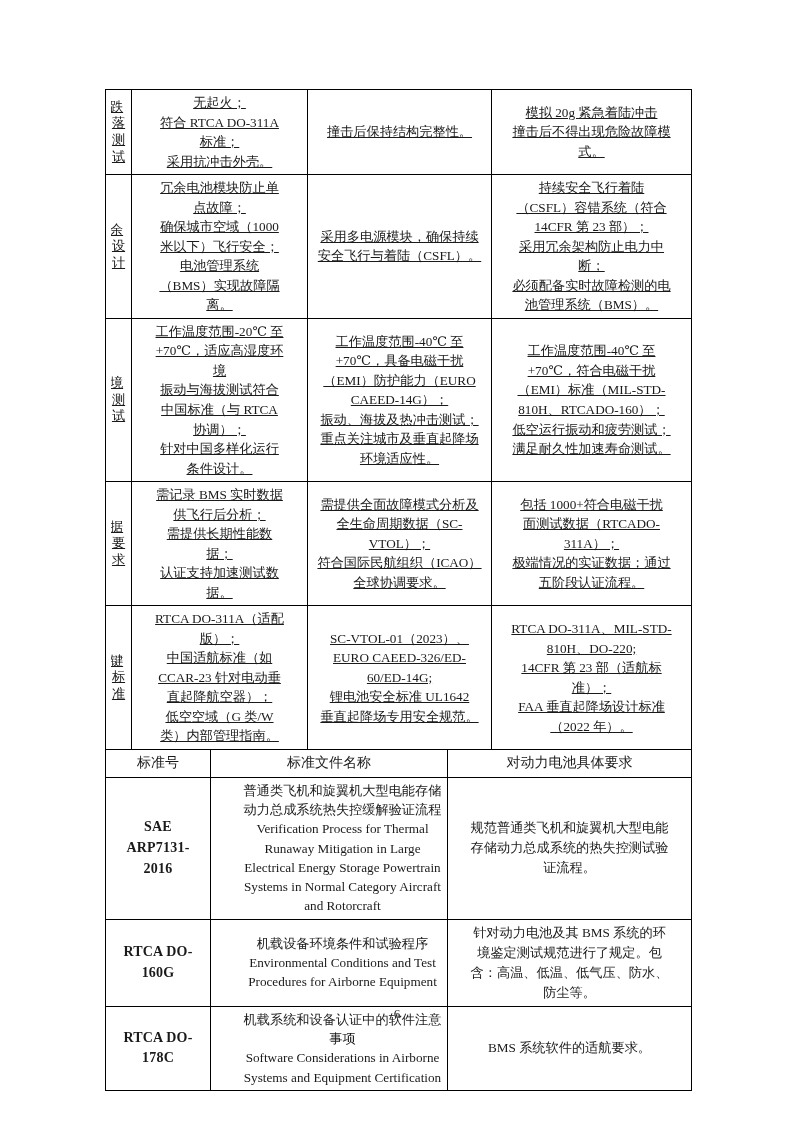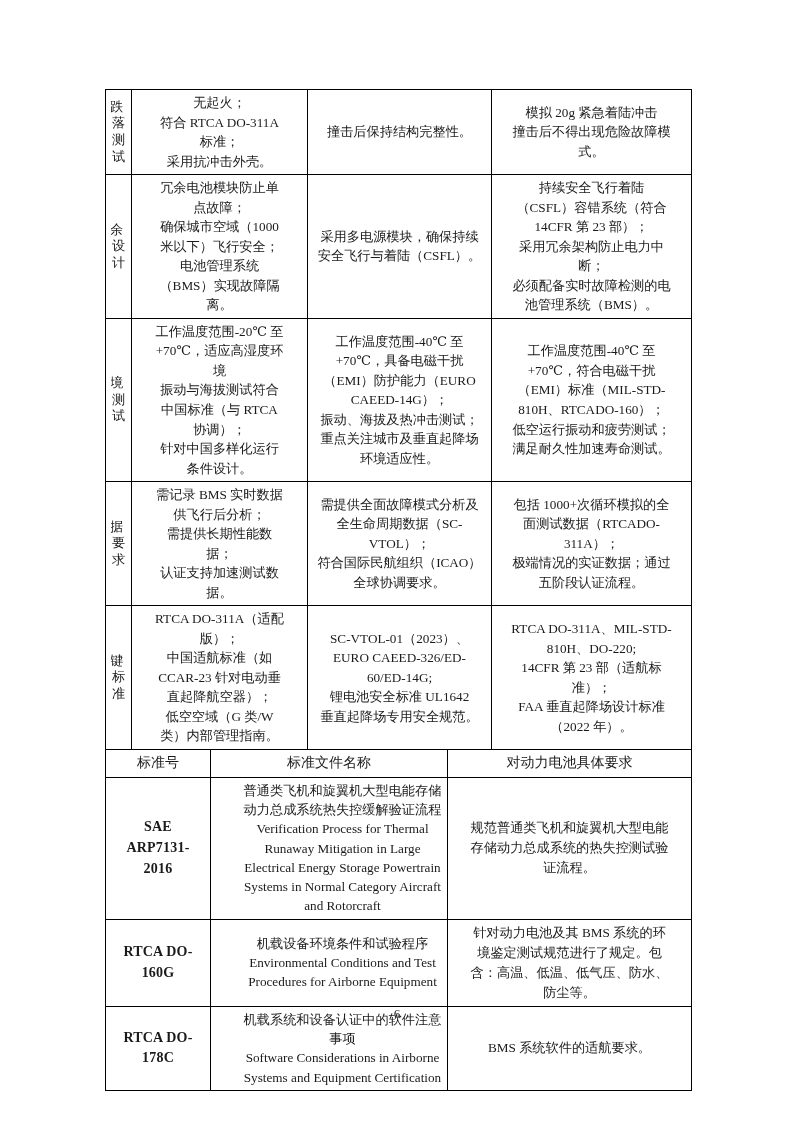--- a/index.html
+++ b/index.html
@@ -43,21 +43,21 @@
     line-height: 1.48;
     font-weight: normal;
   }
 
   
   .tbl1 col.c-label { width: 26px; }
   .tbl1 col.c-a     { width: 176px; }
   .tbl1 col.c-b     { width: 184px; }
   .tbl1 col.c-c     { width: 200px; }
 
-  .tbl1 td { font-size: 13.2px; }
+  .tbl1 td { font-size: 13.2px; text-decoration: underline; }
 
   .vlabel {
     padding: 4px 0 4px 0 !important;
     font-size: 13.4px;
     letter-spacing: 0;
   }
   .vlabel .vstack {
     display: block;
     width: 15px;
     margin: 0 auto;
@@ -246,21 +246,21 @@
               <span class="cell-lines">
                 <span class="ln">需提供全面故障模式分析及</span>
                 <span class="ln">全生命周期数据（SC-</span>
                 <span class="ln">VTOL）；</span>
                 <span class="ln">符合国际民航组织（ICAO）</span>
                 <span class="ln">全球协调要求。</span>
               </span>
             </td>
           <td>
               <span class="cell-lines">
-                <span class="ln">包括 1000+次循环模拟的全</span>
+                <span class="ln">包括 1000+符合电磁干扰</span>
                 <span class="ln">面测试数据（RTCADO-</span>
                 <span class="ln">311A）；</span>
                 <span class="ln">极端情况的实证数据；通过</span>
                 <span class="ln">五阶段认证流程。</span>
               </span>
             </td>
         </tr>
         <tr>
           <td class="vlabel">
               <span class="vstack">键标准</span>

